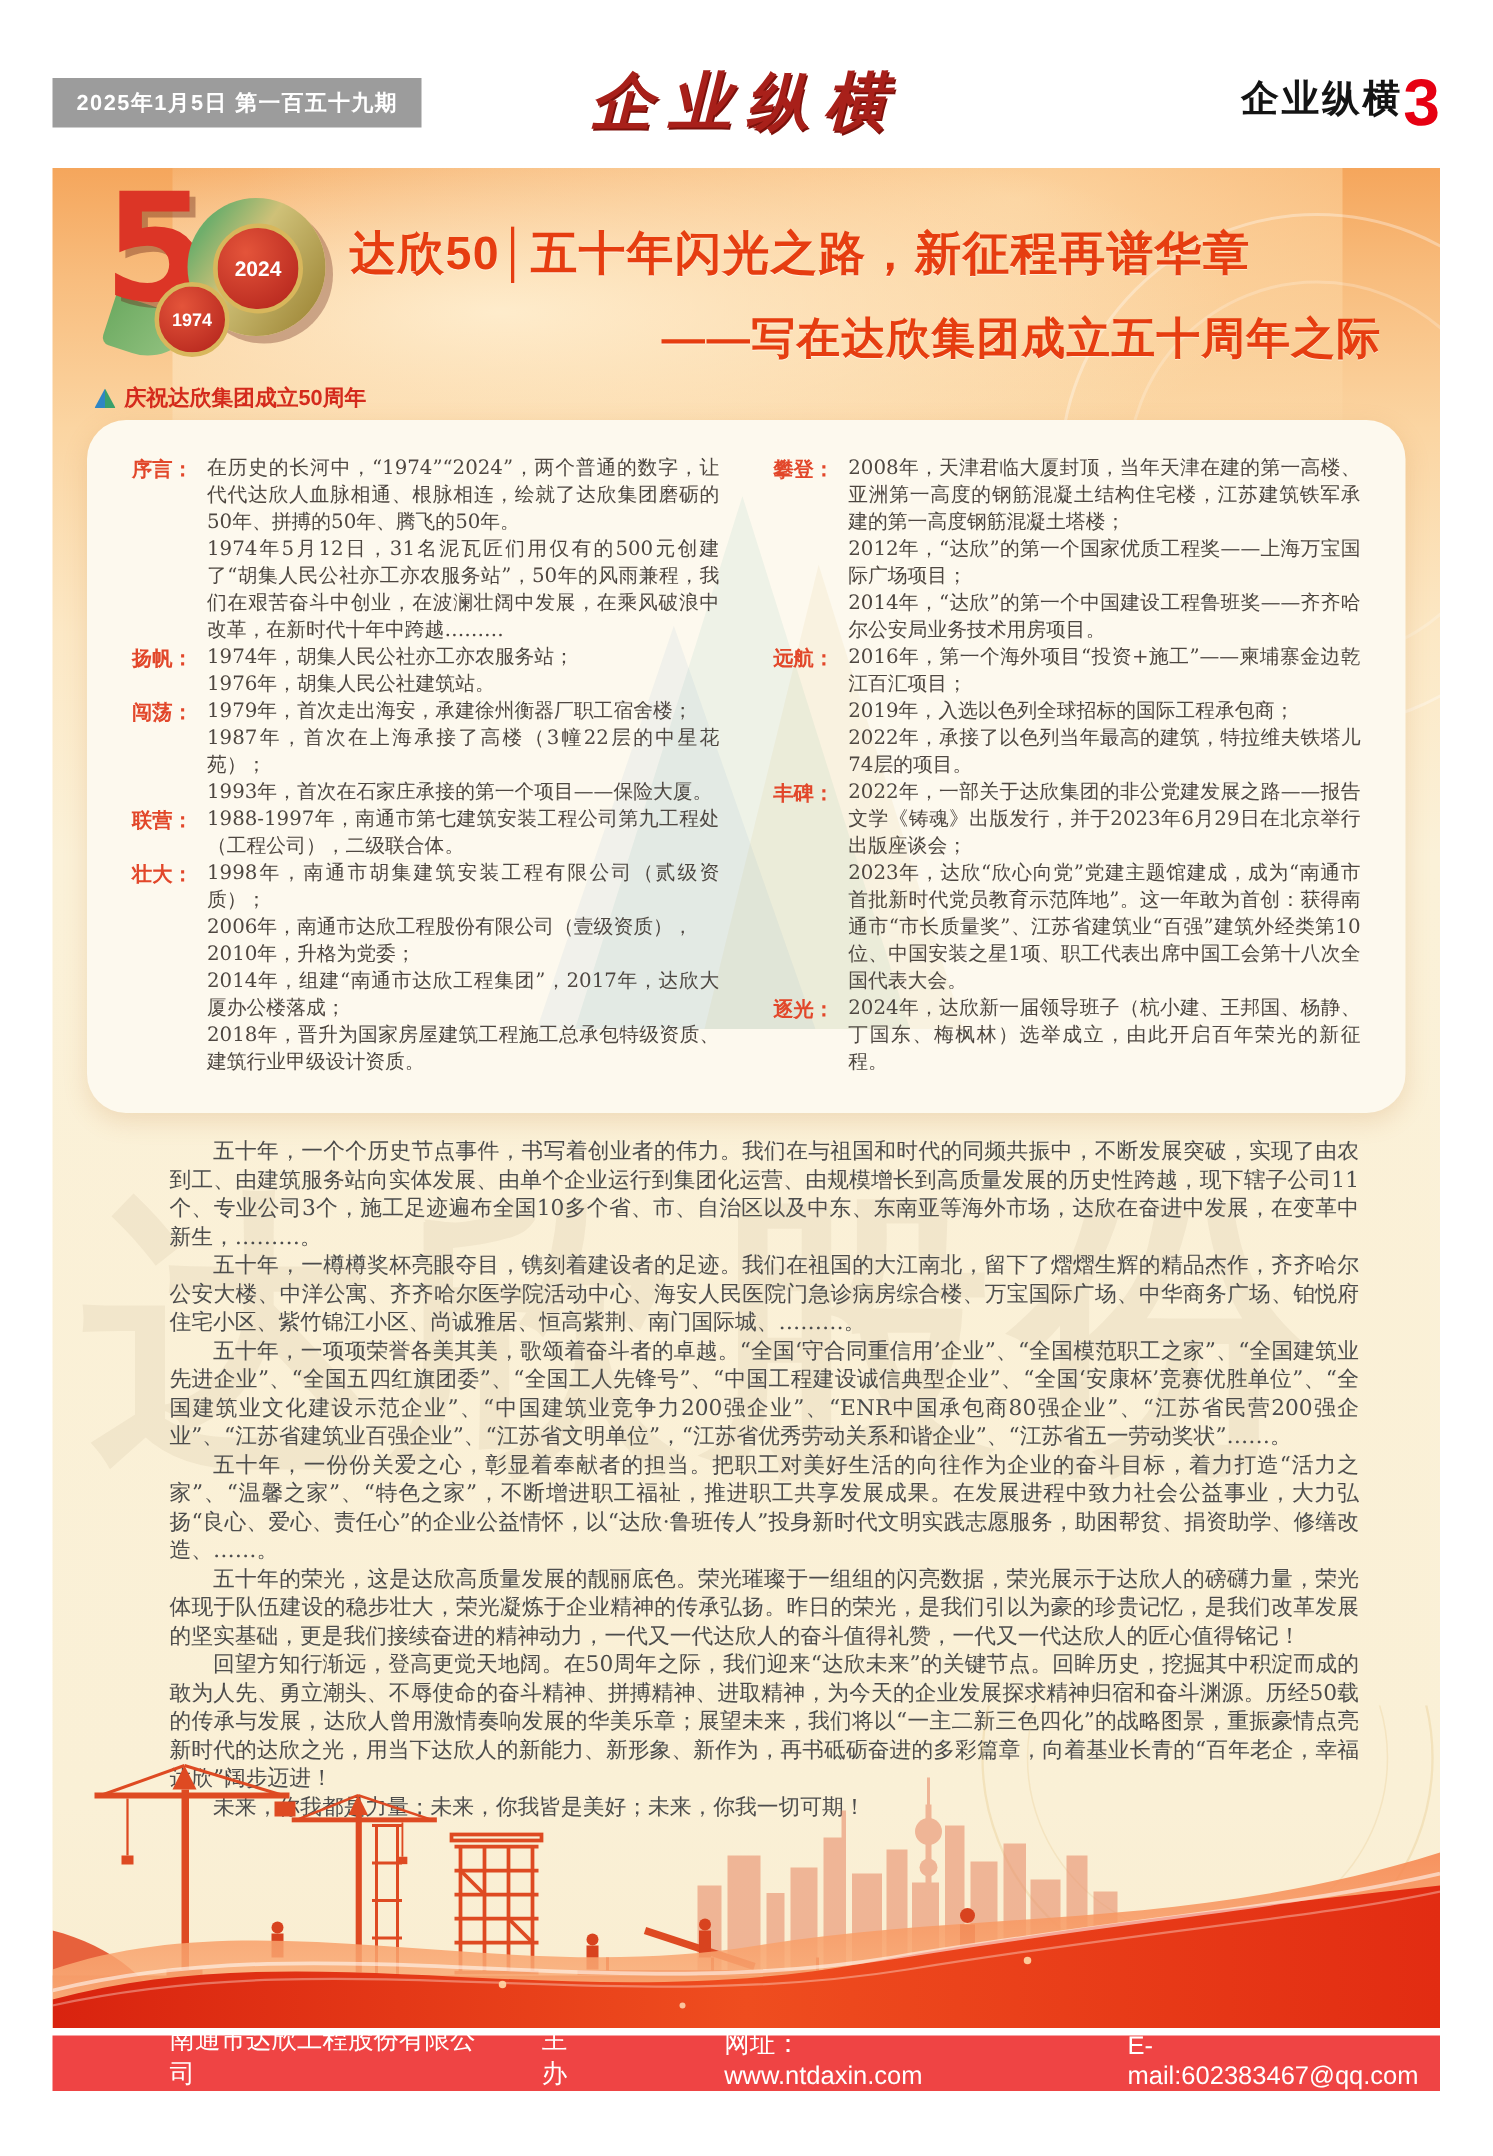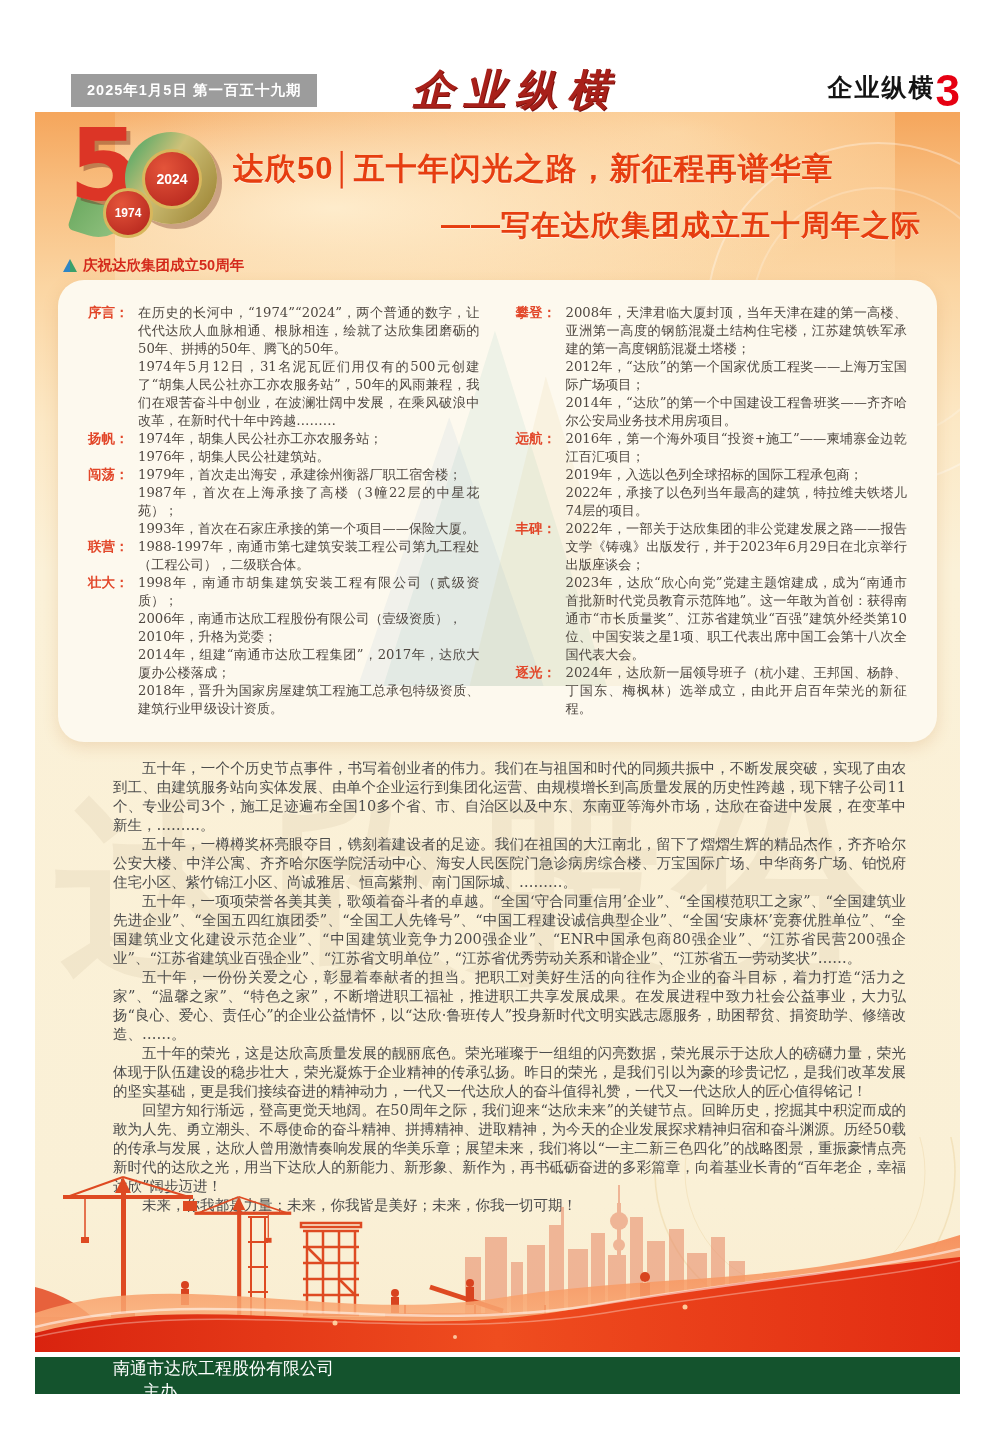--- a/index.html
+++ b/index.html
@@ -3,22 +3,22 @@
 <meta charset="utf-8">
 <style>
   html,body { margin:0; padding:0; }
   body {
     width:995px; height:1437px; background:#ffffff; position:relative;
     overflow:hidden; font-family:"Liberation Sans", sans-serif;
   }
 
   
   .masthead {
-    position:absolute; top:65px; left:35px; right:35px; height:50px;
-    display:flex; align-items:center; justify-content:space-between;margin-left:36px;
+    position:absolute; top:43px; left:35px; right:35px; height:50px;
+    display:flex; align-items:center; justify-content:space-between;
   }
   .date-box {
     background:#9c9c9c; color:#fff; font-size:14.5px; font-weight:bold;
     padding:7px 16px; letter-spacing:1px;
   }
   .paper-title {
     position:absolute; left:50%; top:0; transform:translateX(-50%);
     color:#a8201a; font-family:"DejaVu Serif","Liberation Serif",serif;
     font-style:italic; font-weight:900; font-size:42px; letter-spacing:10px;
     text-shadow:1px 1px 0 #7c110c; line-height:50px; white-space:nowrap;
@@ -123,22 +123,22 @@
     font-family:"DejaVu Serif",serif; font-weight:900; font-size:195px;
     letter-spacing:12px; color:rgba(115,85,45,.065); white-space:nowrap;
   }
 
   
   .illustration { position:absolute; left:0; bottom:0; width:925px; height:215px; z-index:2; }
 
   
   .footer-bar {
     position:absolute; left:35px; right:35px; top:1357px; height:37px;
-    background:#14532d; display:flex; align-items:flex-start; color:#fff;
-    font-size:17px; padding-left:78px; box-sizing:border-box;flex-direction:column;
+    background:#ef4444; display:flex; align-items:flex-end; color:#fff;
+    font-size:17px; padding-left:78px; box-sizing:border-box;
   }
   .footer-bar .f-role { margin-left:30px; }
   .footer-bar .f-web { margin-left:88px; }
   .footer-bar .f-mail { margin-left:88px; }
 </style>
 </head>
 <body>
 
 <header class="masthead">
   <div class="date-box">2025年1月5日  第一百五十九期</div>

